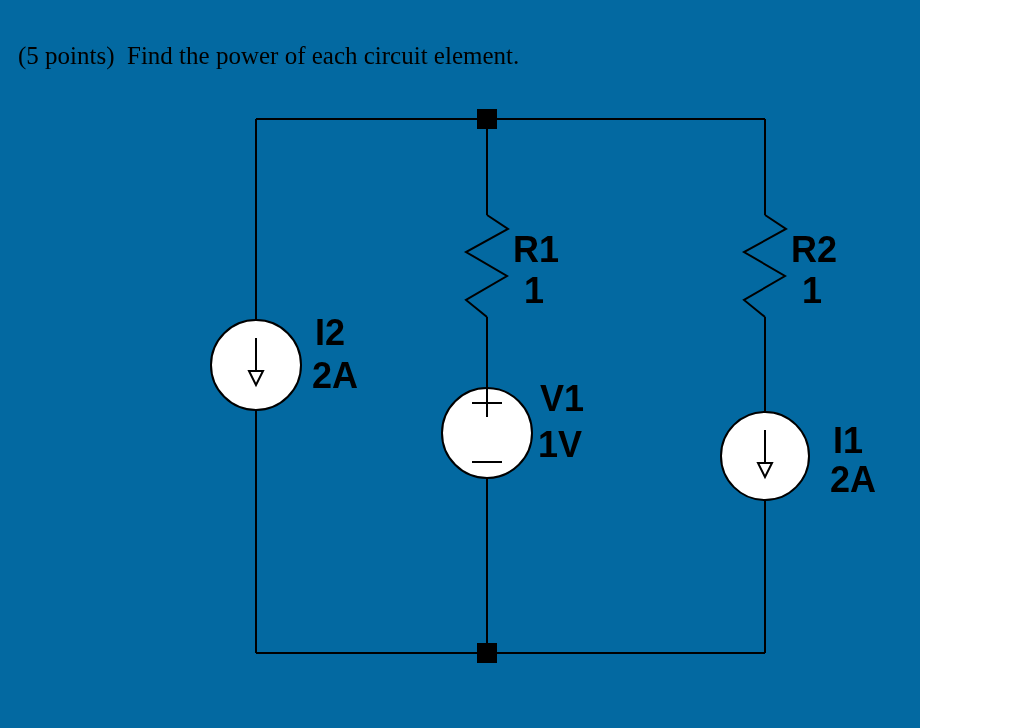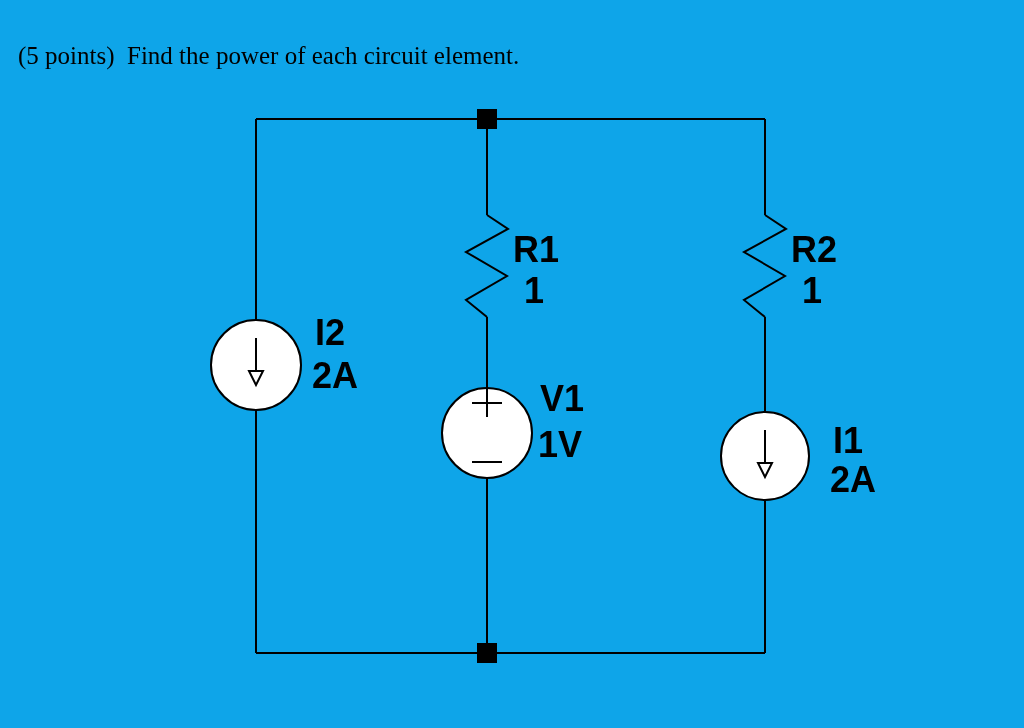--- a/index.html
+++ b/index.html
@@ -2,23 +2,23 @@
 <html><head>
 <meta charset="utf-8">
 <style>
   html, body {
     margin: 0;
     padding: 0;
     background: #ffffff;
   }
   .page {
     position: relative;
-    width: 1024px;
+    width: 920px;
     height: 728px;
-    background: #0ea5e9;
+    background: #0369a1;
     overflow: hidden;
     font-family: "Liberation Serif", serif;
     text-align: center;
   }
   .title {
     position: absolute;
     left: 18px;
     top: 42px;
     font-family: "Liberation Serif", serif;
     font-size: 25px;

